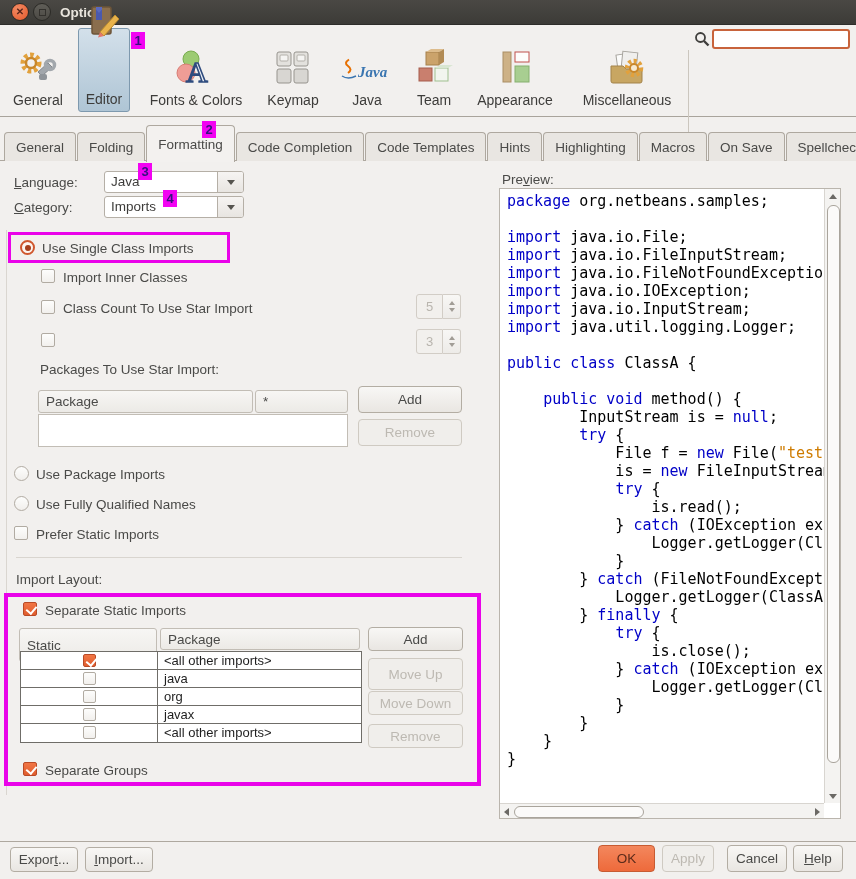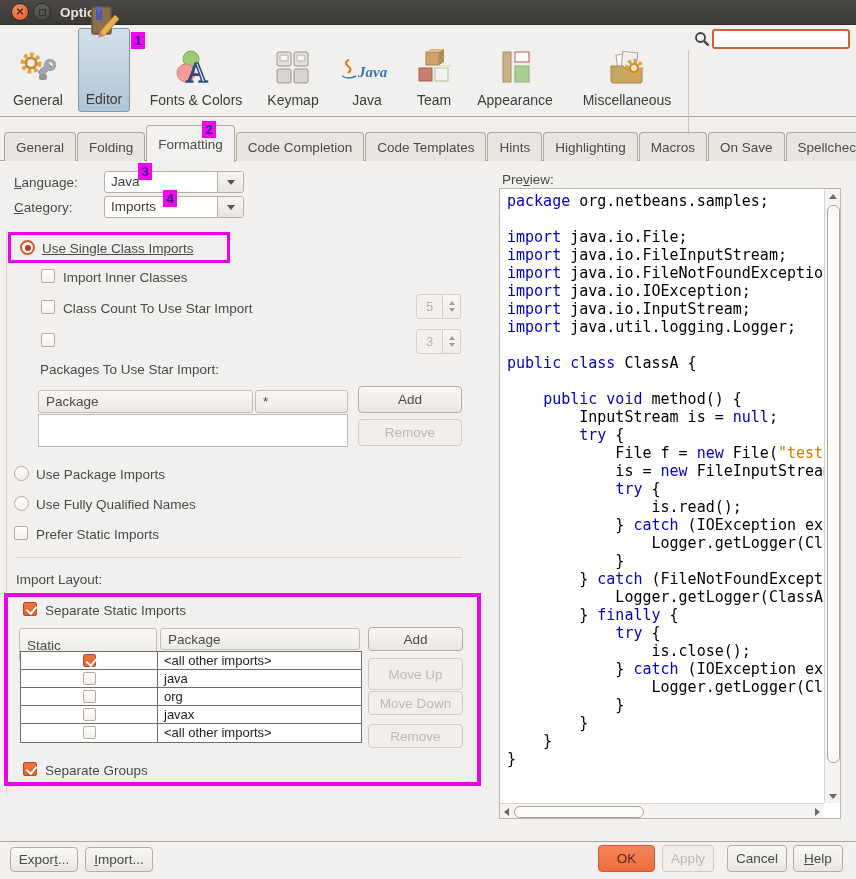--- a/index.html
+++ b/index.html
@@ -267,21 +267,21 @@
   </div>
   <div class="label" style="left:14px;top:200px;"><span class="u">C</span><span>ategory:</span></div>
   <div class="combo" style="left:104px;top:196px;">
     <span class="ctext">Imports</span>
     <span class="carrow">
         <span class="tri-down"></span>
       </span>
   </div>
 
   <div class="radio selected" style="left:20px;top:240px;"></div>
-  <div class="label" style="left:42px;top:241px;text-decoration:underline;">Use Single Class Imports</div>
+  <div class="label" style="left:42px;top:241px;">Use Single Class Imports</div>
 
   <div class="checkbox" style="left:41px;top:269px;"></div>
   <div class="label" style="left:63px;top:270px;">Import Inner Classes</div>
 
   <div class="checkbox" style="left:41px;top:300px;"></div>
   <div class="label" style="left:63px;top:301px;">Class Count To Use Star Import</div>
   <div class="spinner" style="left:416px;top:294px;">
     <span class="spin-value">5</span>
     <span class="spin-arrows">
       <span class="tri-up-s"></span>

